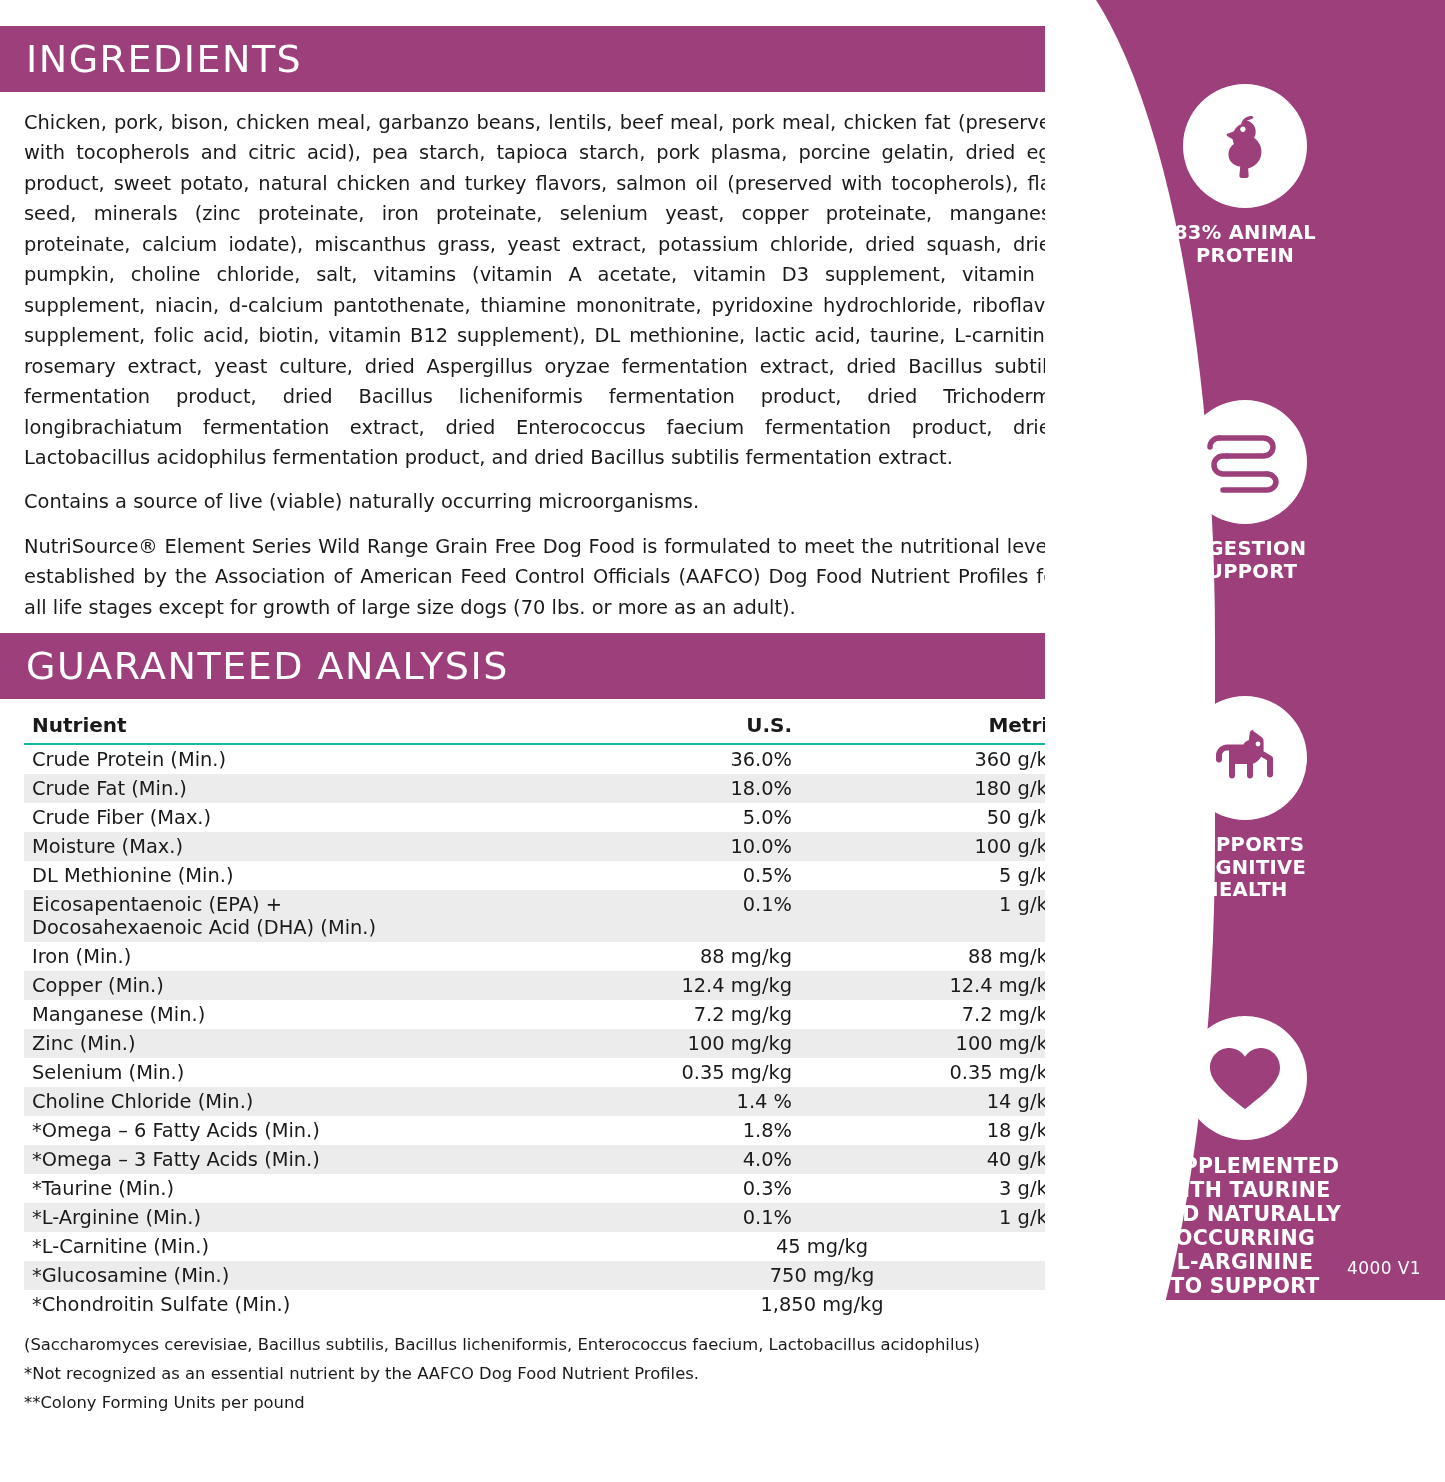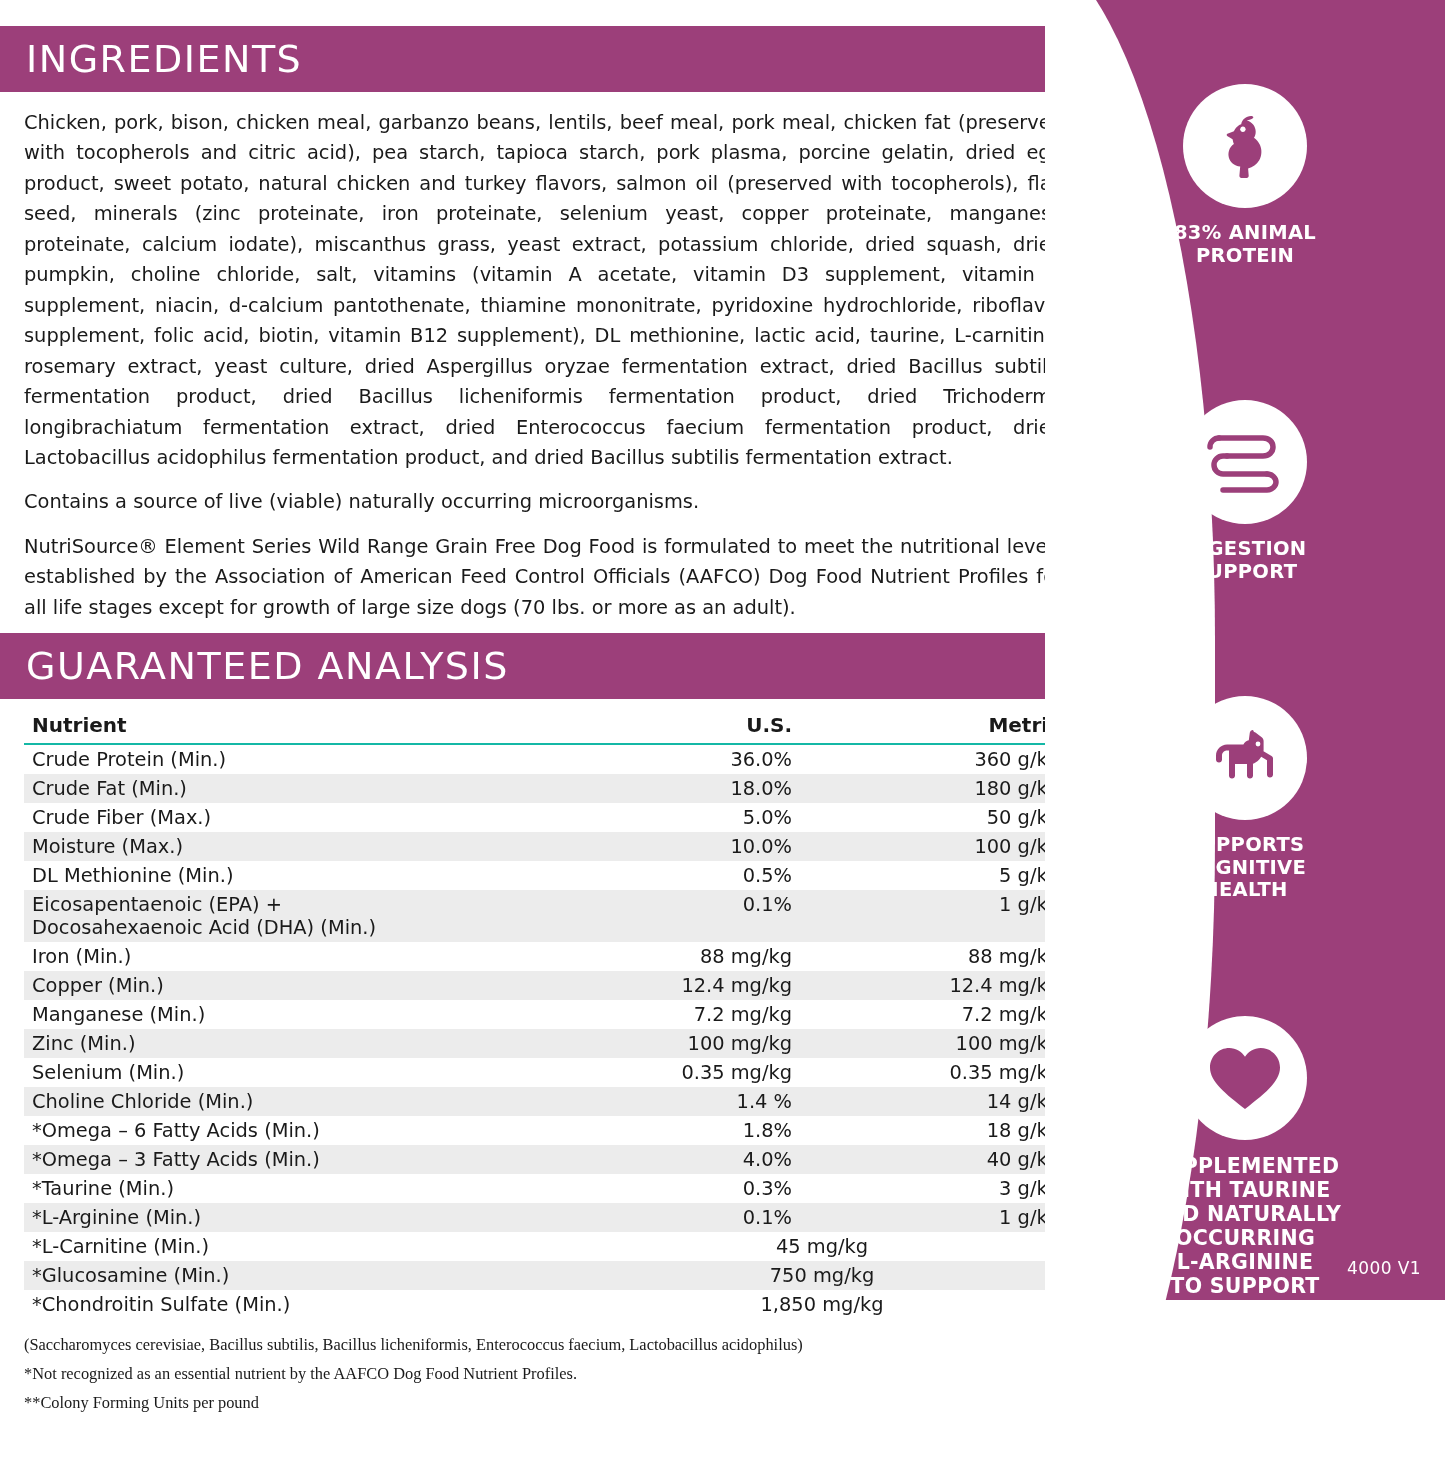--- a/index.html
+++ b/index.html
@@ -149,21 +149,21 @@
   tbody td.span-center {
     text-align: center;
   }
 
   .footnotes {
     margin: 12px 0 0 24px;
     font-size: 16.4px;
     color: #1a1a1a;
     line-height: 1.75;
   }
-  .footnotes div { white-space: nowrap; font-family: Liberation Serif, serif; }
+  .footnotes div { white-space: nowrap; }
 </style>
 </head>
 <body>
 
 <div id="page">
 
   <div class="content">
 
     <div class="band" id="ingredients-band">
       <h1>INGREDIENTS</h1>

